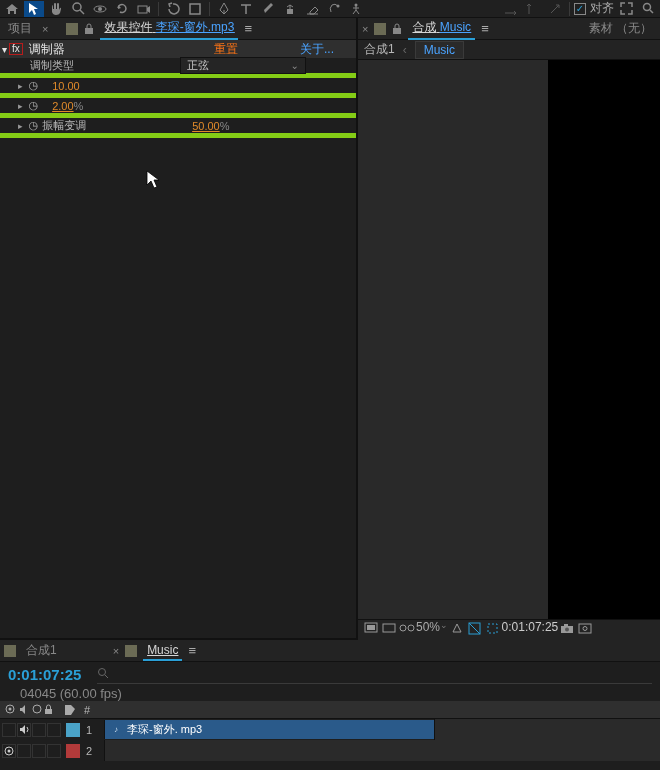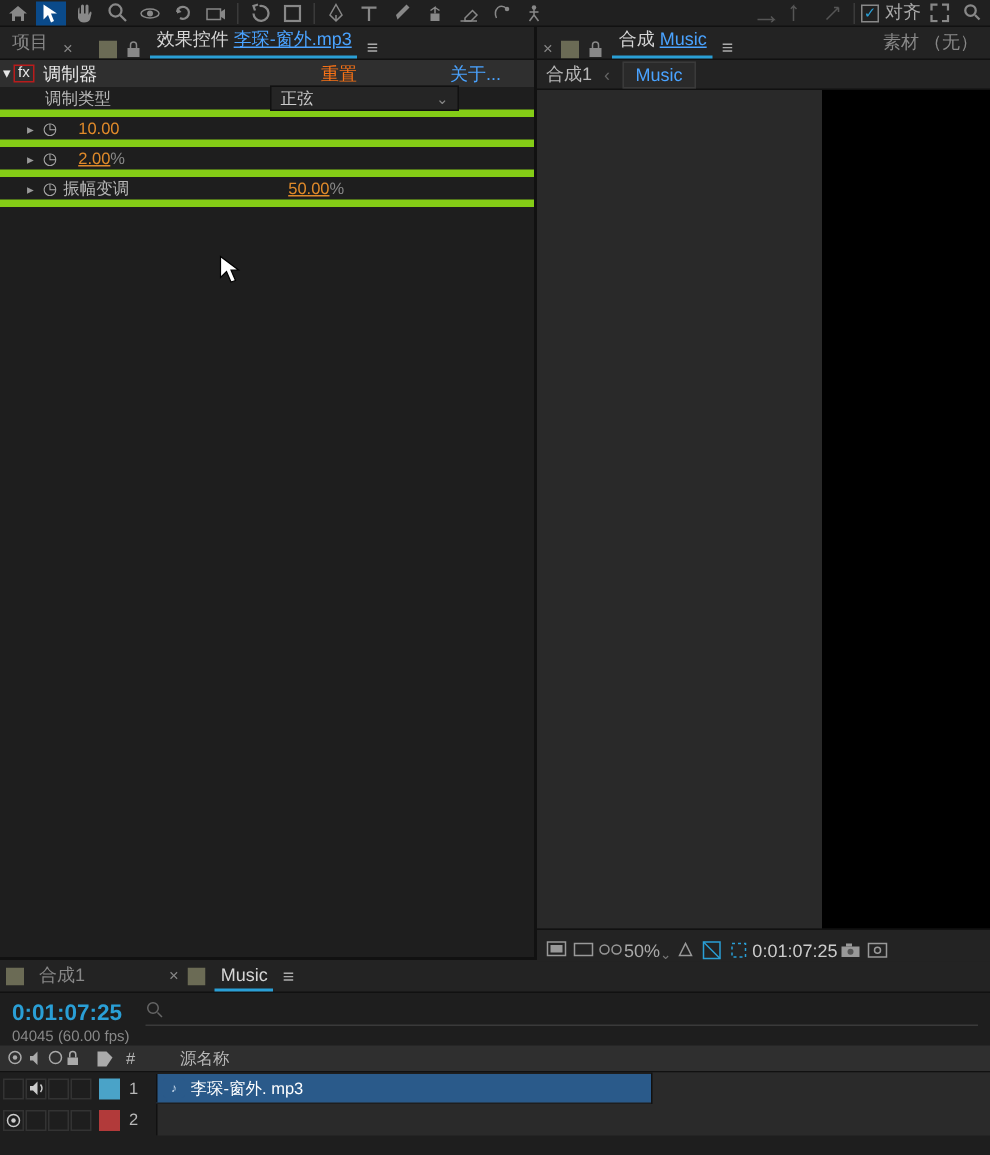--- a/index.html
+++ b/index.html
@@ -36,29 +36,29 @@
     color: #2a9fd6; font-size: 10px;
   }
   
   .main {
     display: flex; height: 620px;
   }
   .left-pane { width: 358px; background: #1e1e1e; border-right: 2px solid #111; }
   .right-pane { flex: 1; background: #1e1e1e; }
   
   .tab-row {
-    height: 22px; display: flex; align-items: flex-end;
+    height: 22px; display: flex; align-items: center;
     gap: 6px; padding: 0 4px;
     border-bottom: 1px solid #111;
     background: #232323;
   }
   .tab {
     color: #888; padding: 2px 4px;
   }
-  .tab.active { color: #d6d6d6; border-bottom: 2px solid #2a9fd6; }
+  .tab.active { color: #d6d6d6; border-bottom: 2px solid #2a9fd6; text-decoration: underline; }
   .close-x { color: #888; font-size: 11px; }
   .blue-link { color: #4aa3ff; text-decoration: underline; }
   .panel-menu { color: #aaa; font-size: 13px; }
   
   .path-row {
     padding: 2px 6px; color: #999; font-size: 11px;
   }
   
   .fx-header {
     display: flex; align-items: center;
@@ -112,21 +112,21 @@
     height: 559px; background: #292929;
     display: flex; justify-content: flex-end;
   }
   .canvas {
     width: 112px; height: 100%; background: #000;
   }
   
   .right-footer {
     height: 22px; background: #232323;
     border-top: 1px solid #111;
-    display: flex; align-items: flex-end; gap: 0;
+    display: flex; align-items: flex-start; gap: 0;
     padding: 0 4px; color: #aaa;
   }
   .footer-btn { width: 18px; height: 16px; display: flex; align-items: center; justify-content: center; }
   
   .timeline {
     height: 130px; background: #1e1e1e;
     border-top: 2px solid #111;
   }
   .tl-tabs {
     height: 22px; display: flex; align-items: center;
@@ -137,21 +137,21 @@
     display: flex; align-items: baseline;
     padding: 2px 8px; gap: 10px;
   }
   .timecode { color: #2a9fd6; font-size: 15px; font-weight: bold; }
   .search-wrap {
     flex: 1; height: 20px;
     border-bottom: 1px solid #3a3a3a;
     display: flex; align-items: center;
     margin-left: 6px;
   }
-  .fps { color: #888; font-size: 10px; padding-left: 8px; }
+  .fps { color: #888; font-size: 13px; padding-left: 20px; }
   
   .layer-header {
     height: 18px; background: #2f2f2f;
     display: flex; align-items: center;
     border-bottom: 1px solid #111;
     font-size: 11px;
   }
   .lh-icons { width: 64px; display: flex; gap: 2px; padding-left: 4px; }
   .lh-tag { width: 20px; }
   .lh-hash { width: 16px; }
@@ -521,21 +521,20 @@
           </svg>
         </span>
     </div>
     <span class="lh-tag">
         <svg width="12" height="12">
           <path d="M1 1 L7 1 L11 5 L7 11 L1 11 Z" fill="#aaa"></path>
         </svg>
       </span>
     <span class="lh-hash">#</span>
     <span style="width:14px"></span>
-    <span class="lh-name">源名称</span>
   </div>
 
   <div class="layer-row sel">
     <div class="lr-toggles">
       <span></span>
       <span>
           <svg width="11" height="11">
             <path d="M1 4 L3 4 L6 1 L6 10 L3 7 L1 7 Z" fill="#ccc"></path>
             <path d="M8 3 Q10 5.5 8 8" fill="none" stroke="#ccc"></path>
           </svg>

